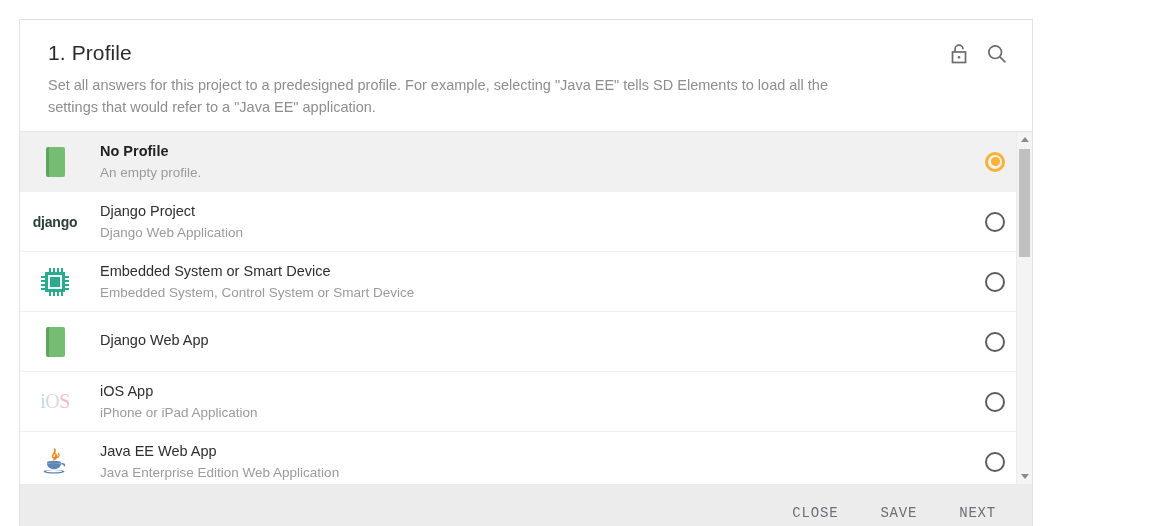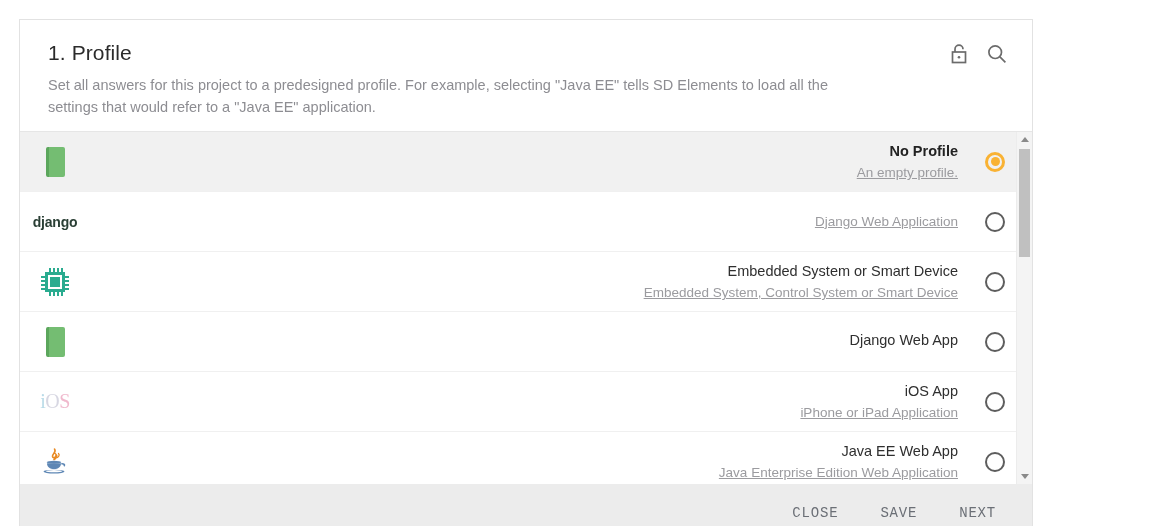--- a/index.html
+++ b/index.html
@@ -104,37 +104,35 @@
     display: flex;
     align-items: center;
     justify-content: center;
     padding-left: 8px;
     box-sizing: border-box;
   }
   .row-text {
     flex: 1 1 auto;
     min-width: 0;
     padding-left: 18px;
-    text-align: right;
   }
   .row-title {
     font-size: 14.5px;
     color: #2f2f2f;
     line-height: 20px;
     margin-bottom: 3px;
   }
   .row.selected .row-title {
     font-weight: bold;
     color: #222;
   }
   .row-sub {
     font-size: 13.5px;
     color: #9b9b9f;
     line-height: 18px;
-    text-decoration: underline;
   }
   .row-radio {
     flex: 0 0 auto;
     width: 74px;
     display: flex;
     align-items: center;
     justify-content: center;
   }
   .radio {
     width: 20px;
@@ -299,20 +297,21 @@
         <div class="row-radio">
           <div class="radio checked"></div>
         </div>
       </div>
 
       <div class="row">
         <div class="row-icon">
           <span class="django-icon">django</span>
         </div>
         <div class="row-text">
+          <div class="row-title">Django Project</div>
           <div class="row-sub">Django Web Application</div>
         </div>
         <div class="row-radio">
           <div class="radio"></div>
         </div>
       </div>
 
       <div class="row">
         <div class="row-icon">
           <svg width="30" height="30" viewBox="0 0 30 30">

